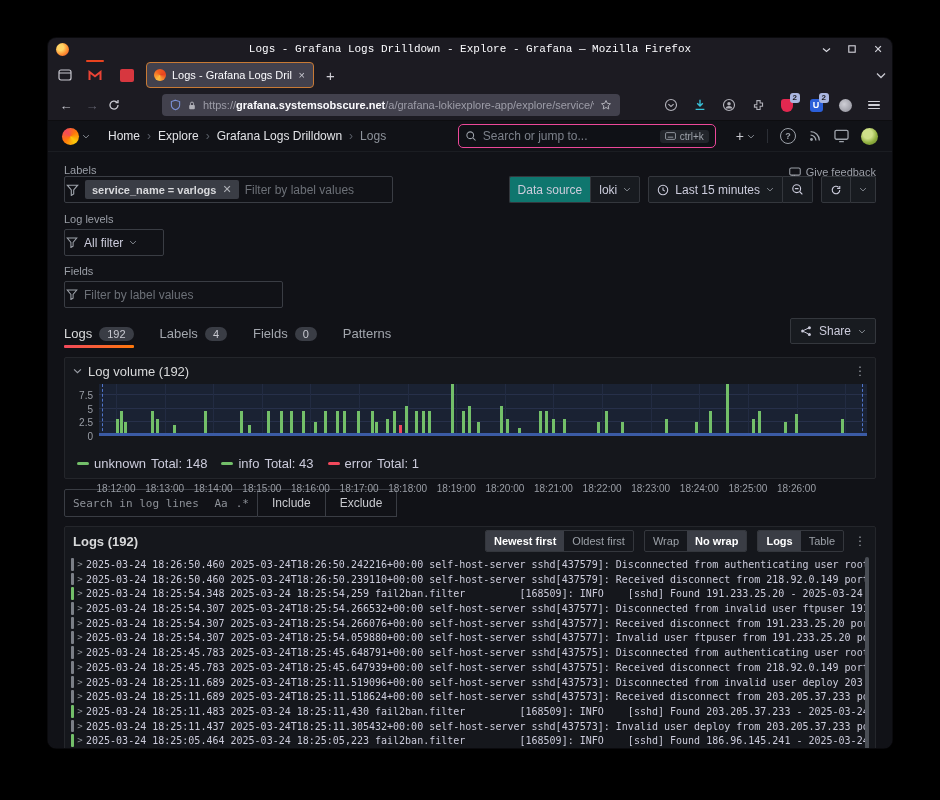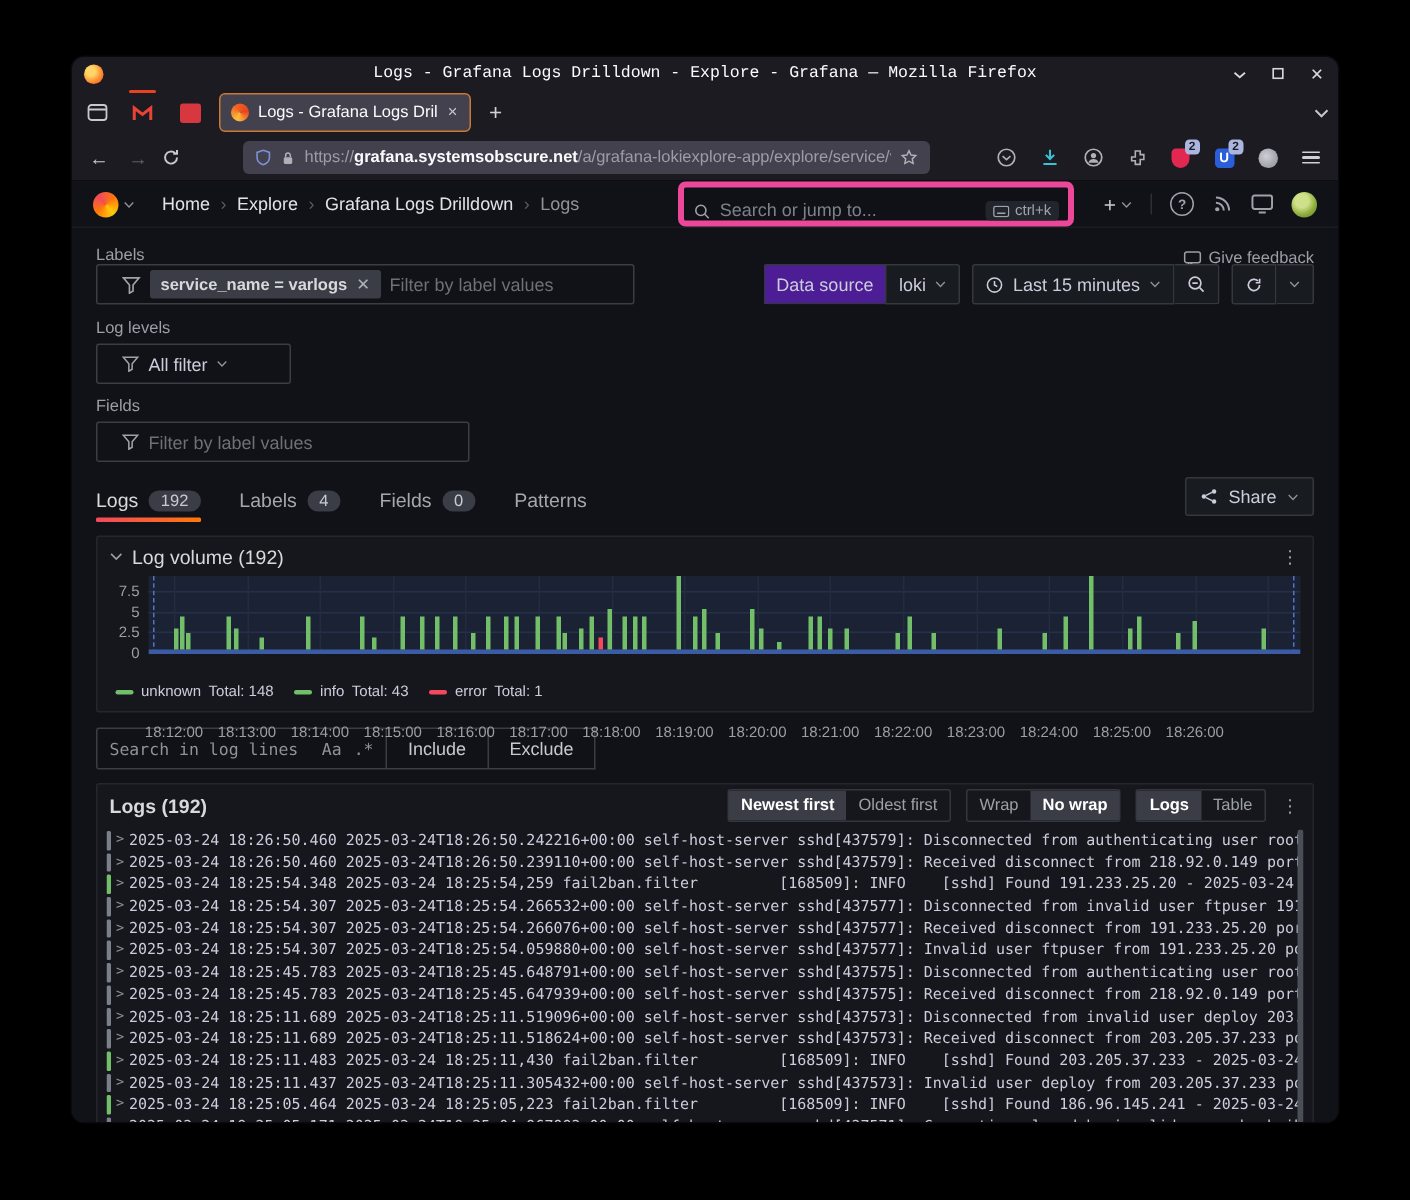--- a/index.html
+++ b/index.html
@@ -48,46 +48,46 @@
   
   .grafana{height:628px;background:#111217;color:#ccccdc;}
   .gheader{height:30px;display:flex;align-items:center;padding:0 14px;gap:8px;border-bottom:1px solid #1b1d22;}
   .glogo{width:17px;height:17px;border-radius:50%;
     background:conic-gradient(from 140deg,#fbca0a,#ff780a,#f2495c,#ff780a,#fbca0a);}
   .glogo-wrap{display:flex;align-items:center;gap:3px;}
   .crumbs{display:flex;align-items:center;gap:7px;margin-left:10px;font-size:12px;}
   .crumb{color:#e2e3e7;}
   .crumb.last{color:#8e939b;}
   .crumb-sep{color:#585d66;font-size:12px;}
-  .gsearch{margin-left:auto;width:244px;height:22px;border:4px solid #ec4899;border-radius:5px;background:#0f1116;
-    display:flex;align-items:flex-end;gap:6px;padding:0 6px;}
+  .gsearch{margin-left:auto;width:244px;height:22px;border:1px solid #ec4899;border-radius:5px;background:#0f1116;
+    display:flex;align-items:center;gap:6px;padding:0 6px;}
   .gsearch-ph{font-size:12px;color:#7c818a;flex:1;}
   .kbd{display:flex;align-items:center;gap:4px;background:#22252b;border-radius:3px;padding:1px 5px;
     font-size:10px;color:#9ea3ab;}
   .hicons{display:flex;align-items:center;gap:12px;margin-left:12px;}
   .hdivider{width:1px;height:14px;background:#2c2f36;}
   .helpc{width:14px;height:14px;border:1.2px solid #9ea3ab;border-radius:50%;color:#9ea3ab;font-size:9px;
     display:flex;align-items:center;justify-content:center;font-weight:bold;}
   .avatar{width:17px;height:17px;border-radius:50%;
     background:radial-gradient(circle at 40% 35%,#cfe08a 0 30%,#8fae3e 60%,#5c7a27 100%);}
   .content{padding:12px 16px 0;}
   .sec-label{font-size:11px;color:#9b9fa7;margin-bottom:4px;}
   .row-between{display:flex;justify-content:space-between;align-items:flex-start;}
   .row-between2{display:flex;justify-content:space-between;align-items:center;}
   .ginput{height:25px;border:1px solid #3a3d44;border-radius:2px;display:flex;align-items:center;
-    gap:6px;padding:0 16px;background:transparent;text-align:right;}
+    gap:6px;padding:0 1px;background:transparent;text-align:right;}
   .ginput .ph{font-size:12px;color:#6c7077;}
   .chip{display:flex;align-items:center;gap:6px;background:#3a3d45;border-radius:2px;height:19px;
     padding:0 7px;font-size:11px;color:#d8d9dc;font-weight:bold;}
   .chip .x{color:#aeb1b7;font-weight:normal;font-size:11px;}
   .feedback{display:flex;align-items:center;gap:5px;font-size:11px;color:#9b9fa7;margin-top:2px;}
   .ctrl-cluster{display:flex;align-items:center;gap:8px;}
   .gbtn{height:25px;display:flex;align-items:center;gap:6px;padding:0 8px;border:1px solid #34373d;
     border-radius:2px;background:#181b20;font-size:12px;color:#ccccdc;}
-  .gbtn-label{background:#4c1d95;border:1px solid #34373d;border-right:none;border-radius:2px 0 0 2px;}
+  .gbtn-label{background:#0f766e;border:1px solid #34373d;border-right:none;border-radius:2px 0 0 2px;}
   .attach-l{border-radius:0 2px 2px 0;}
   .group{display:flex;}
   .tabs-row{display:flex;align-items:flex-end;margin-top:10px;}
   .gtabs{display:flex;gap:26px;flex:1;}
   .gtab{display:flex;align-items:center;gap:7px;padding-bottom:7px;position:relative;font-size:13px;color:#a3a7ae;}
   .gtab.active{color:#d8d9da;}
   .gtab.active::after{content:"";position:absolute;left:0;right:0;bottom:0;height:3px;border-radius:1px;
     background:linear-gradient(90deg,#f2495c,#ff780a);}
   .gtab-badge{background:#3a3d45;border-radius:9px;font-size:11px;color:#c9cad1;padding:1px 8px;}
   .share-btn{height:24px;display:flex;align-items:center;gap:7px;border:1px solid #34373d;border-radius:2px;
@@ -102,21 +102,21 @@
   .plot{position:relative;flex:1;height:52px;background:#1a2233;overflow:hidden;}
   .gridh{position:absolute;left:0;right:0;height:1px;background:#27304a;}
   .gridv{position:absolute;top:0;bottom:0;width:1px;background:#222b42;}
   .baseline{position:absolute;left:0;right:0;bottom:0;height:3px;background:#3b5ba5;}
   .edge{position:absolute;top:0;bottom:0;width:0;border-left:1px dashed #4f74c9;}
   .bar{position:absolute;bottom:3px;width:3px;background:#73bf69;}
   .bar.err{background:#f2495c;}
   .xaxis{position:relative;height:15px;margin:2px 8px 0 34px;}
   .xtick{position:absolute;top:1px;transform:translateX(-50%);font-size:10px;color:#9b9fa7;white-space:nowrap;margin-top:44px;}
   .legend{display:flex;gap:14px;align-items:center;padding:3px 10px 7px 12px;}
-  .legend-item{display:flex;align-items:center;gap:5px;font-size:10px;color:#ccccdc;}
+  .legend-item{display:flex;align-items:center;gap:5px;font-size:13px;color:#ccccdc;}
   .swatch{width:12px;height:3px;border-radius:2px;display:inline-block;}
   .legend-total{color:#ccccdc;}
   .search-row{display:flex;margin-top:10px;}
   .srch-input{width:176px;height:26px;border:1px solid #3a3d44;border-radius:2px 0 0 2px;display:flex;
     align-items:center;padding:0 8px;gap:8px;}
   .srch-ph{font-family:"DejaVu Sans Mono",monospace;font-size:11px;color:#8e9299;flex:1;}
   .srch-opt{font-size:11px;color:#8e9299;font-family:"DejaVu Sans Mono",monospace;}
   .inc-exc{display:flex;border:1px solid #3a3d44;border-left:none;}
   .inc-exc button{background:transparent;border:none;border-left:1px solid #3a3d44;color:#c8c9ce;font-size:12px;
     padding:0 14px;height:26px;font-family:inherit;}

